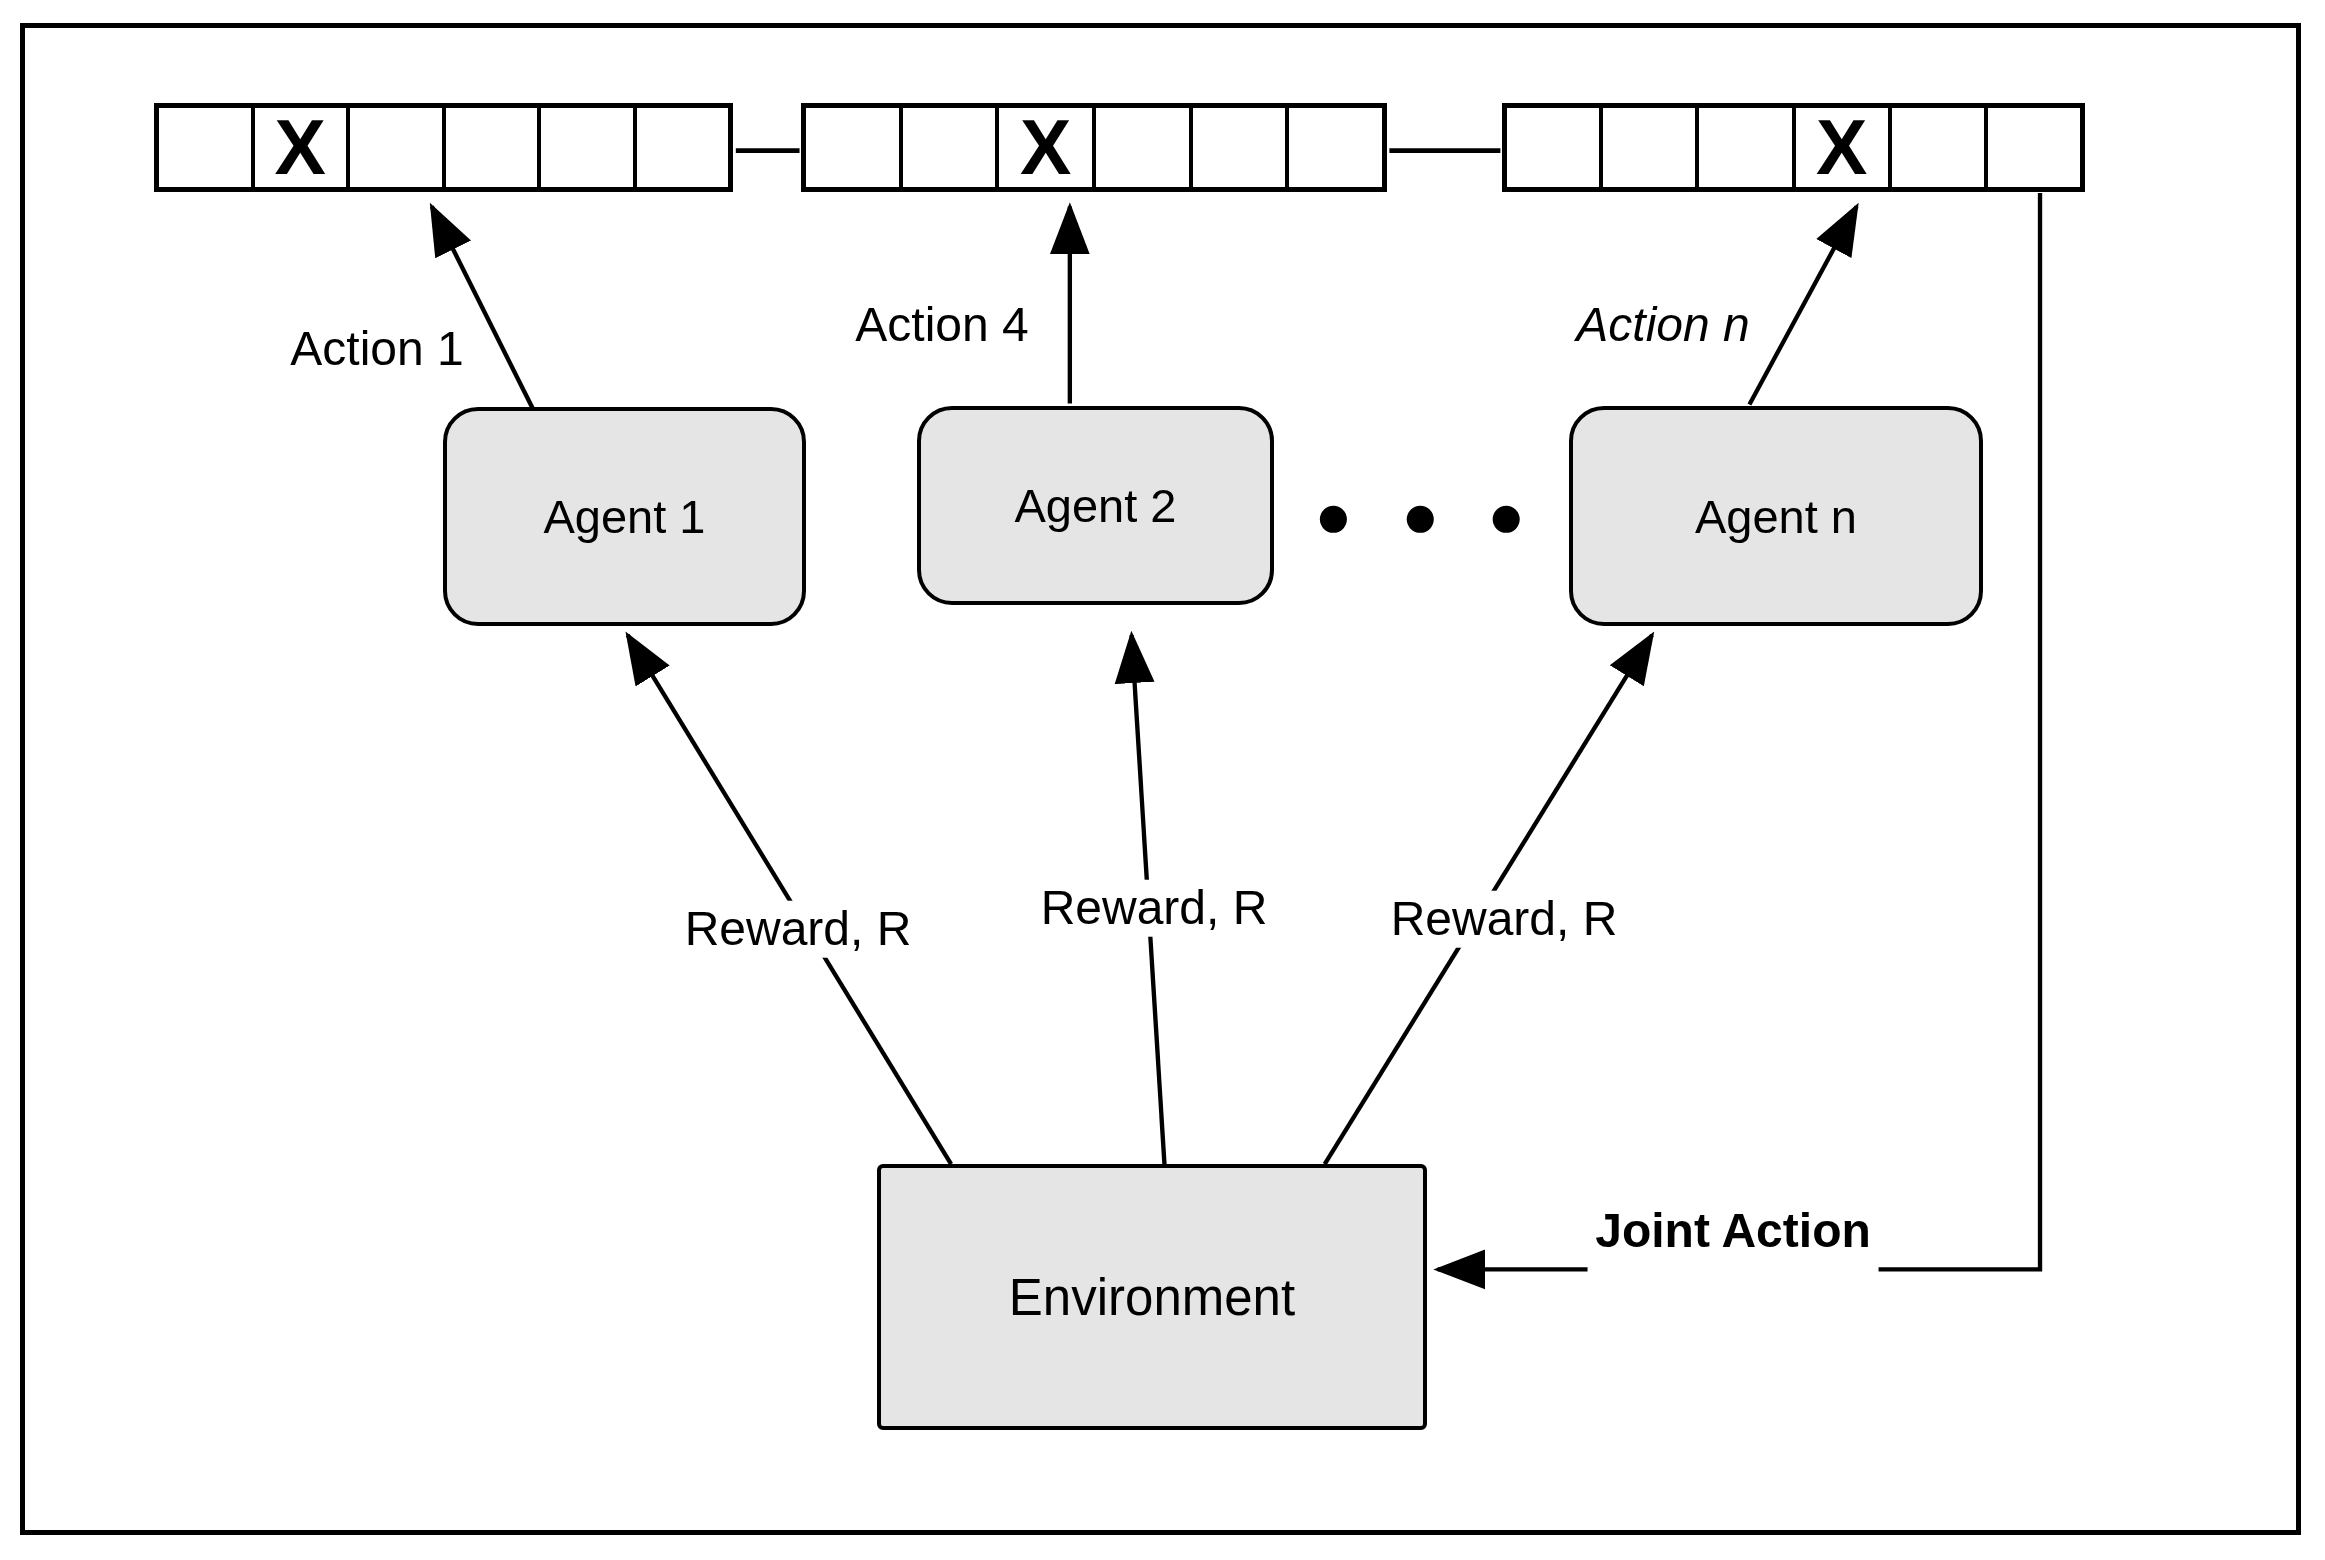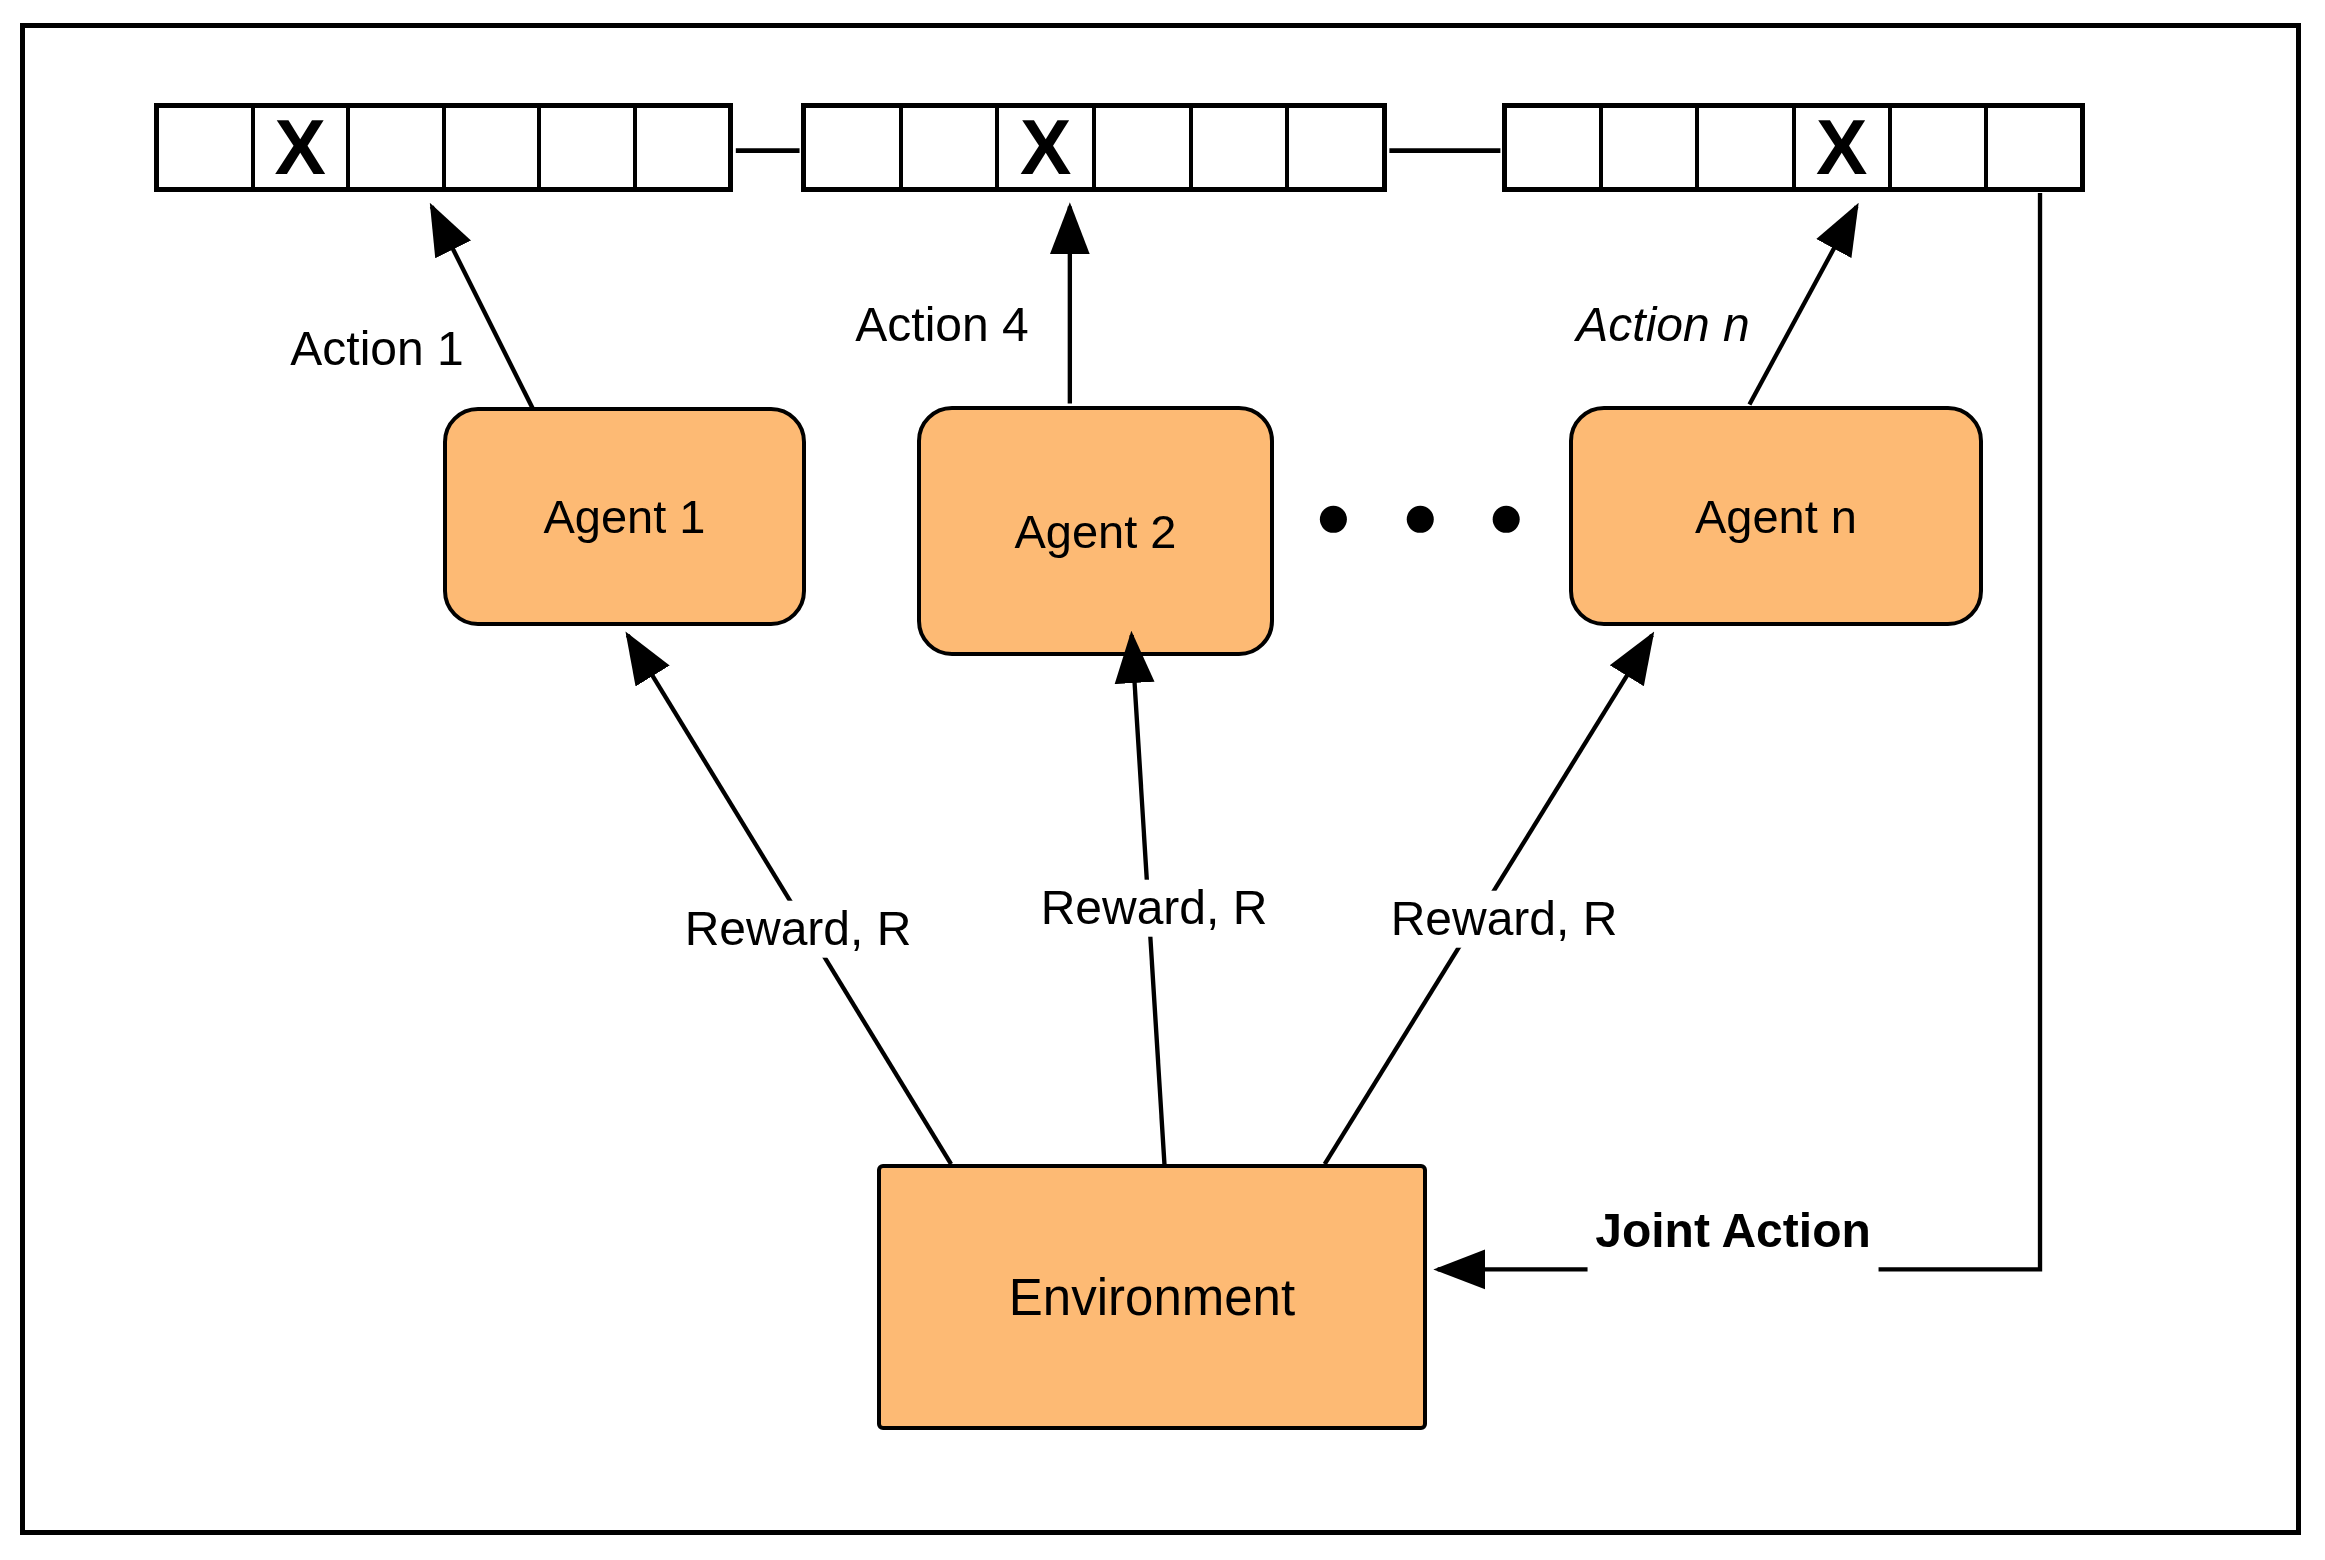--- a/index.html
+++ b/index.html
@@ -23,21 +23,21 @@
   }
   .cell{
     flex:1 1 0;display:flex;align-items:center;justify-content:center;
     font-weight:700;font-size:77px;line-height:1;
     box-sizing:border-box;
   }
   .cell + .cell{border-left:4.8px solid #000;}
   
   .node{
     position:absolute;border:4.8px solid #000;border-radius:35px;
-    background:#fdba74;box-sizing:border-box;
+    background:#e5e5e5;box-sizing:border-box;
     display:flex;align-items:center;justify-content:center;
     font-size:47px;white-space:nowrap;
   }
   .node.env{border-radius:6px;font-size:51px;}
   
   svg.lines{position:absolute;left:0;top:0;pointer-events:none;}
   
   .lbl{
     position:absolute;transform:translate(-50%,-50%);
     background:#fff;padding:1.9px 7.7px;
@@ -75,21 +75,21 @@
     <div class="cell"></div>
     <div class="cell"></div>
     <div class="cell">X</div>
     <div class="cell"></div>
     <div class="cell"></div>
   </div>
 
   <div class="node" style="left:443px;top:407px;width:363px;height:219px;">
     <span>Agent 1</span>
   </div>
-  <div class="node" style="left:917px;top:406px;width:357px;height:250px;">
+  <div class="node" style="left:917px;top:406px;width:357px;height:199px;">
     <span>Agent 2</span>
   </div>
   <div class="node" style="left:1569px;top:406px;width:414px;height:220px;">
     <span>Agent n</span>
   </div>
 
   <div class="node env" style="left:877px;top:1164px;width:550px;height:266px;">
     <span>Environment</span>
   </div>
 

